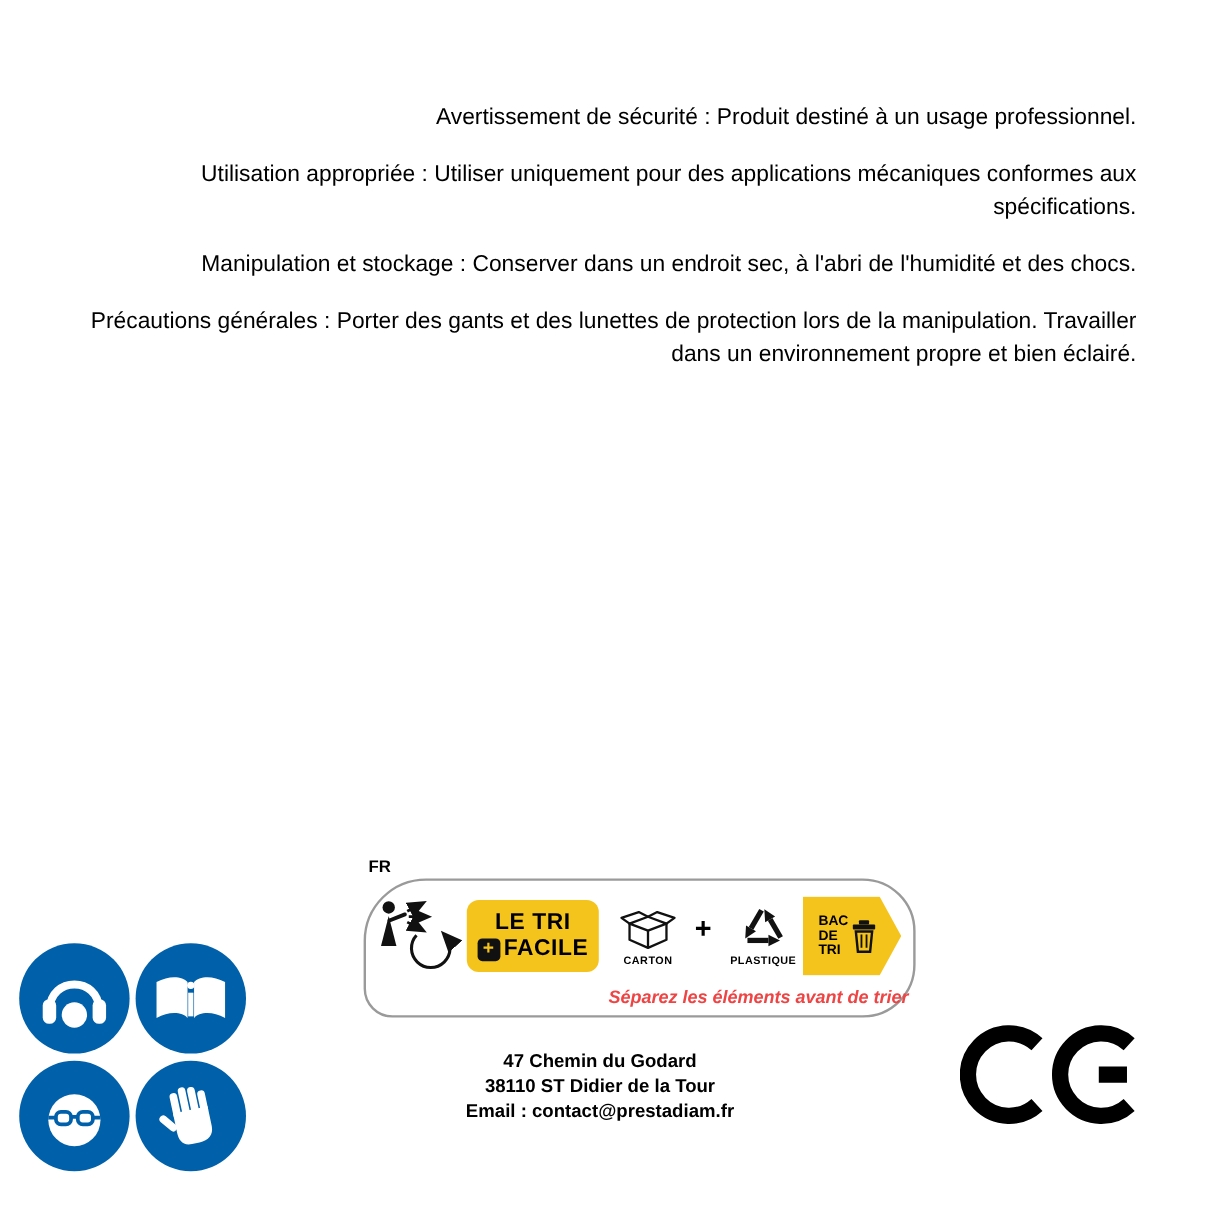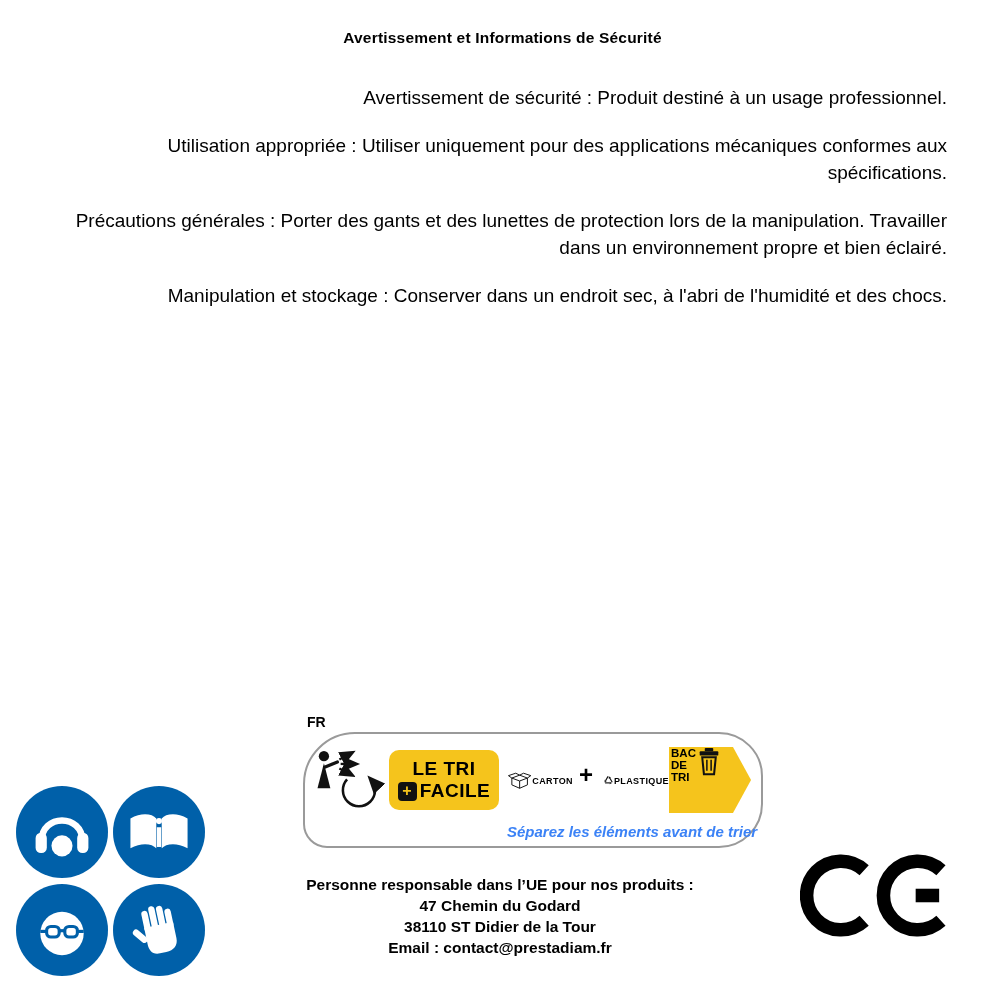--- a/index.html
+++ b/index.html
@@ -31,49 +31,48 @@
   .tri-row { display:flex; align-items:center; height:82px; }
   .triman-svg { flex:0 0 auto; margin-left:2px; }
   .yellow-box { width:110px; height:60px; background:var(--yellow); border-radius:10px;
                 display:flex; flex-direction:column; align-items:center; justify-content:center;
                 margin-left:4px; }
   .tri-l1 { font-weight:bold; font-size:19px; letter-spacing:.5px; }
   .tri-l2 { display:flex; align-items:center; font-weight:bold; font-size:19px; letter-spacing:.5px; }
   .plus-box { display:inline-flex; align-items:center; justify-content:center;
               width:19px; height:19px; background:#111; color:var(--yellow);
               border-radius:4px; font-size:16px; font-weight:bold; margin-right:3px; }
-  .material { display:flex; flex-direction:row; align-items:center; width:66px; margin-left:8px; }
+  .material { display:flex; flex-direction:column; align-items:center; width:66px; margin-left:8px; }
   .mat-label { font-size:9px; font-weight:bold; letter-spacing:.4px; margin-top:2px; }
   .plus-sep { font-size:24px; font-weight:bold; margin:0 2px 10px 6px; }
   .bac-flag { margin-left:auto; width:82px; height:66px; background:var(--yellow);
               clip-path:polygon(0 0, 78% 0, 100% 50%, 78% 100%, 0 100%);
-              display:flex; padding-left:2px; }
+              display:flex; align-items:center; padding-left:13px; }
   .bac-text { font-size:11.5px; font-weight:bold; line-height:1.05; }
   .bin-svg { margin-left:2px; }
-  .tagline { font-style:italic; font-weight:bold; font-size:15px; color:#3b82f6;
+  .tagline { font-style:italic; font-weight:bold; font-size:15px; color:#ef4444;
              padding:2px 6px 2px 196px; white-space:nowrap; }
 
   
   .address { position:absolute; left:250px; top:874px; width:500px; text-align:center;
              font-size:15.5px; font-weight:bold; line-height:1.36; }
 
   .ce-wrap { position:absolute; left:800px; top:850px; }
 </style>
 </head>
 <body>
 
 <div class="page">
 
-  <h1 class="title">Avertissement et Informations de Sécurité</h1>
 
   <div class="paragraphs">
     <p>Avertissement de sécurité : Produit destiné à un usage professionnel.</p>
     <p>Utilisation appropriée : Utiliser uniquement pour des applications mécaniques conformes aux spécifications.</p>
+    <p>Manipulation et stockage : Conserver dans un endroit sec, à l'abri de l'humidité et des chocs.</p>
     <p>Précautions générales : Porter des gants et des lunettes de protection lors de la manipulation. Travailler dans un environnement propre et bien éclairé.</p>
-    <p>Manipulation et stockage : Conserver dans un endroit sec, à l'abri de l'humidité et des chocs.</p>
   </div>
 
   <div class="icon-grid">
     <div class="picto">
       <svg viewBox="0 0 100 100" width="66" height="66">
         <circle class="wf" cx="50" cy="71" r="16"></circle>
         <path d="M19 64 C19 22 81 22 81 64" fill="none" stroke="#fff" stroke-width="10"></path>
         <rect class="wf" x="10" y="51" width="17" height="31" rx="8"></rect>
         <rect class="wf" x="73" y="51" width="17" height="31" rx="8"></rect>
       </svg>
@@ -182,21 +181,20 @@
             <path d="M5 12 L7 32 H19 L21 12 Z" fill="none" stroke="#111" stroke-width="2.4"></path>
             <path d="M10.5 15 V28 M15.5 15 V28" stroke="#111" stroke-width="1.8" fill="none"></path>
           </svg>
         </div>
       </div>
       <div class="tagline">Séparez les éléments avant de trier</div>
     </div>
   </div>
 
   <div class="address">
-    <div>Personne responsable dans l’UE pour nos produits :</div>
     <div>47 Chemin du Godard</div>
     <div>38110 ST Didier de la Tour</div>
     <div>Email : contact@prestadiam.fr</div>
   </div>
 
   <div class="ce-wrap">
     <svg viewBox="0 0 166 100" width="150" height="91">
       <g fill="none" stroke="#000" stroke-width="15">
         <path d="M71 22 A38 38 0 1 0 71 78"></path>
         <path d="M156 22 A38 38 0 1 0 156 78"></path>

